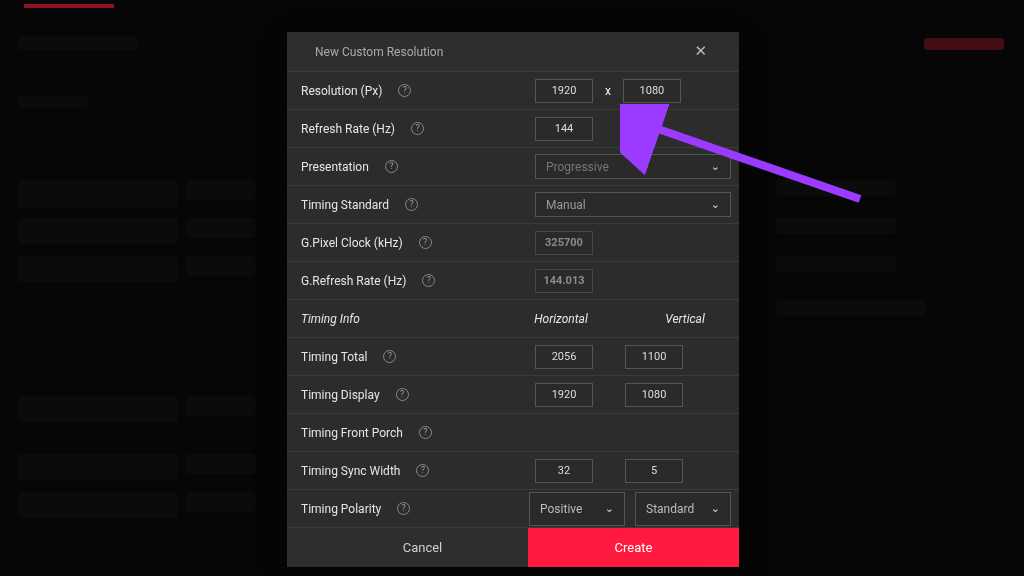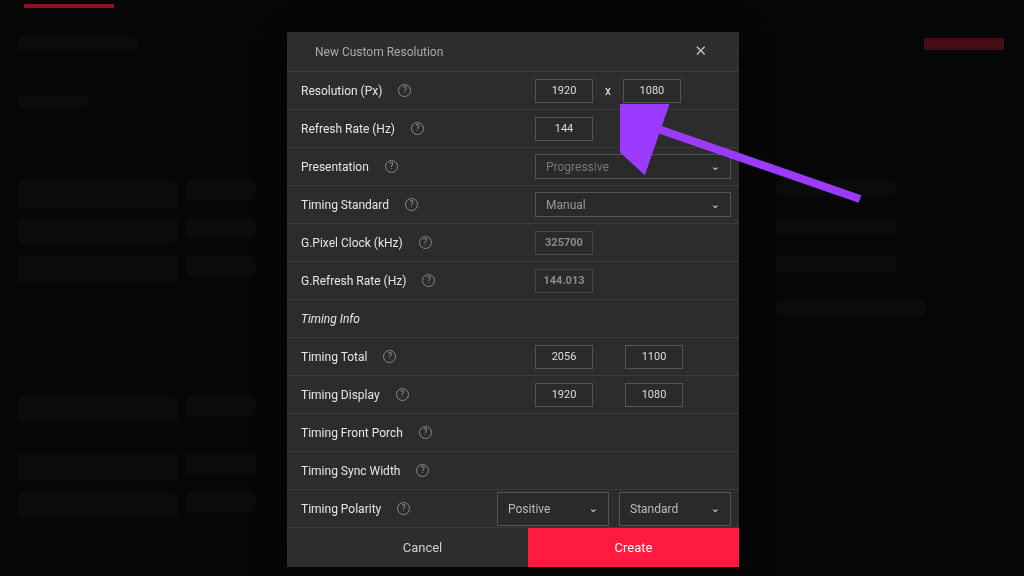--- a/index.html
+++ b/index.html
@@ -82,21 +82,21 @@
   .xmark{color:#eee;font-size:12px;padding:0 2px;}
   .select{
     width:196px;height:25px;
     border:1px solid #555;background:#2a2a2a;
     display:flex;align-items:center;justify-content:space-between;
     padding:0 10px;font-size:12px;color:#999;cursor:pointer;gap:42px;
   }
   .select.dim{color:#777;}
   .chev{color:#ddd;font-size:11px;}
   .dualsel{
-    width:112px;height:25px;
+    width:96px;height:25px;
     border:1px solid #555;background:#2a2a2a;
     display:flex;align-items:center;justify-content:space-between;
     padding:16px 10px;font-size:12px;color:#bbb;cursor:pointer;
   }
 
   .col-header{
     font-size:12px;color:#e6e6e6;
     width:92px;text-align:center;
   }
   .col-gap{width:12px;}
@@ -209,20 +209,25 @@
     </div>
     <div class="rcell">
       <input class="numbox ro" readonly="" value="144.013" style="">
     </div>
   </div>
 
   <div class="row header-row">
     <div class="lcell">
       <span>Timing Info</span>
     </div>
+    <div class="rcell">
+      <span class="col-header">Horizontal</span>
+      <span class="col-gap"></span>
+      <span class="col-header">Vertical</span>
+    </div>
   </div>
 
   <div class="row">
     <div class="lcell">
       <span>Timing Total</span>
       <span class="help">?</span>
     </div>
     <div class="rcell">
       <input class="numbox" value="2056" style="">
       <span class="col-gap"></span>
@@ -246,20 +251,25 @@
     <div class="lcell">
       <span>Timing Front Porch</span>
       <span class="help">?</span>
     </div>
   </div>
 
   <div class="row">
     <div class="lcell">
       <span>Timing Sync Width</span>
       <span class="help">?</span>
+    </div>
+    <div class="rcell">
+      <input class="numbox" value="32" style="">
+      <span class="col-gap"></span>
+      <input class="numbox" value="5" style="">
     </div>
   </div>
 
   <div class="row">
     <div class="lcell">
       <span>Timing Polarity</span>
       <span class="help">?</span>
     </div>
     <div class="rcell">
       <div class="dualsel">

